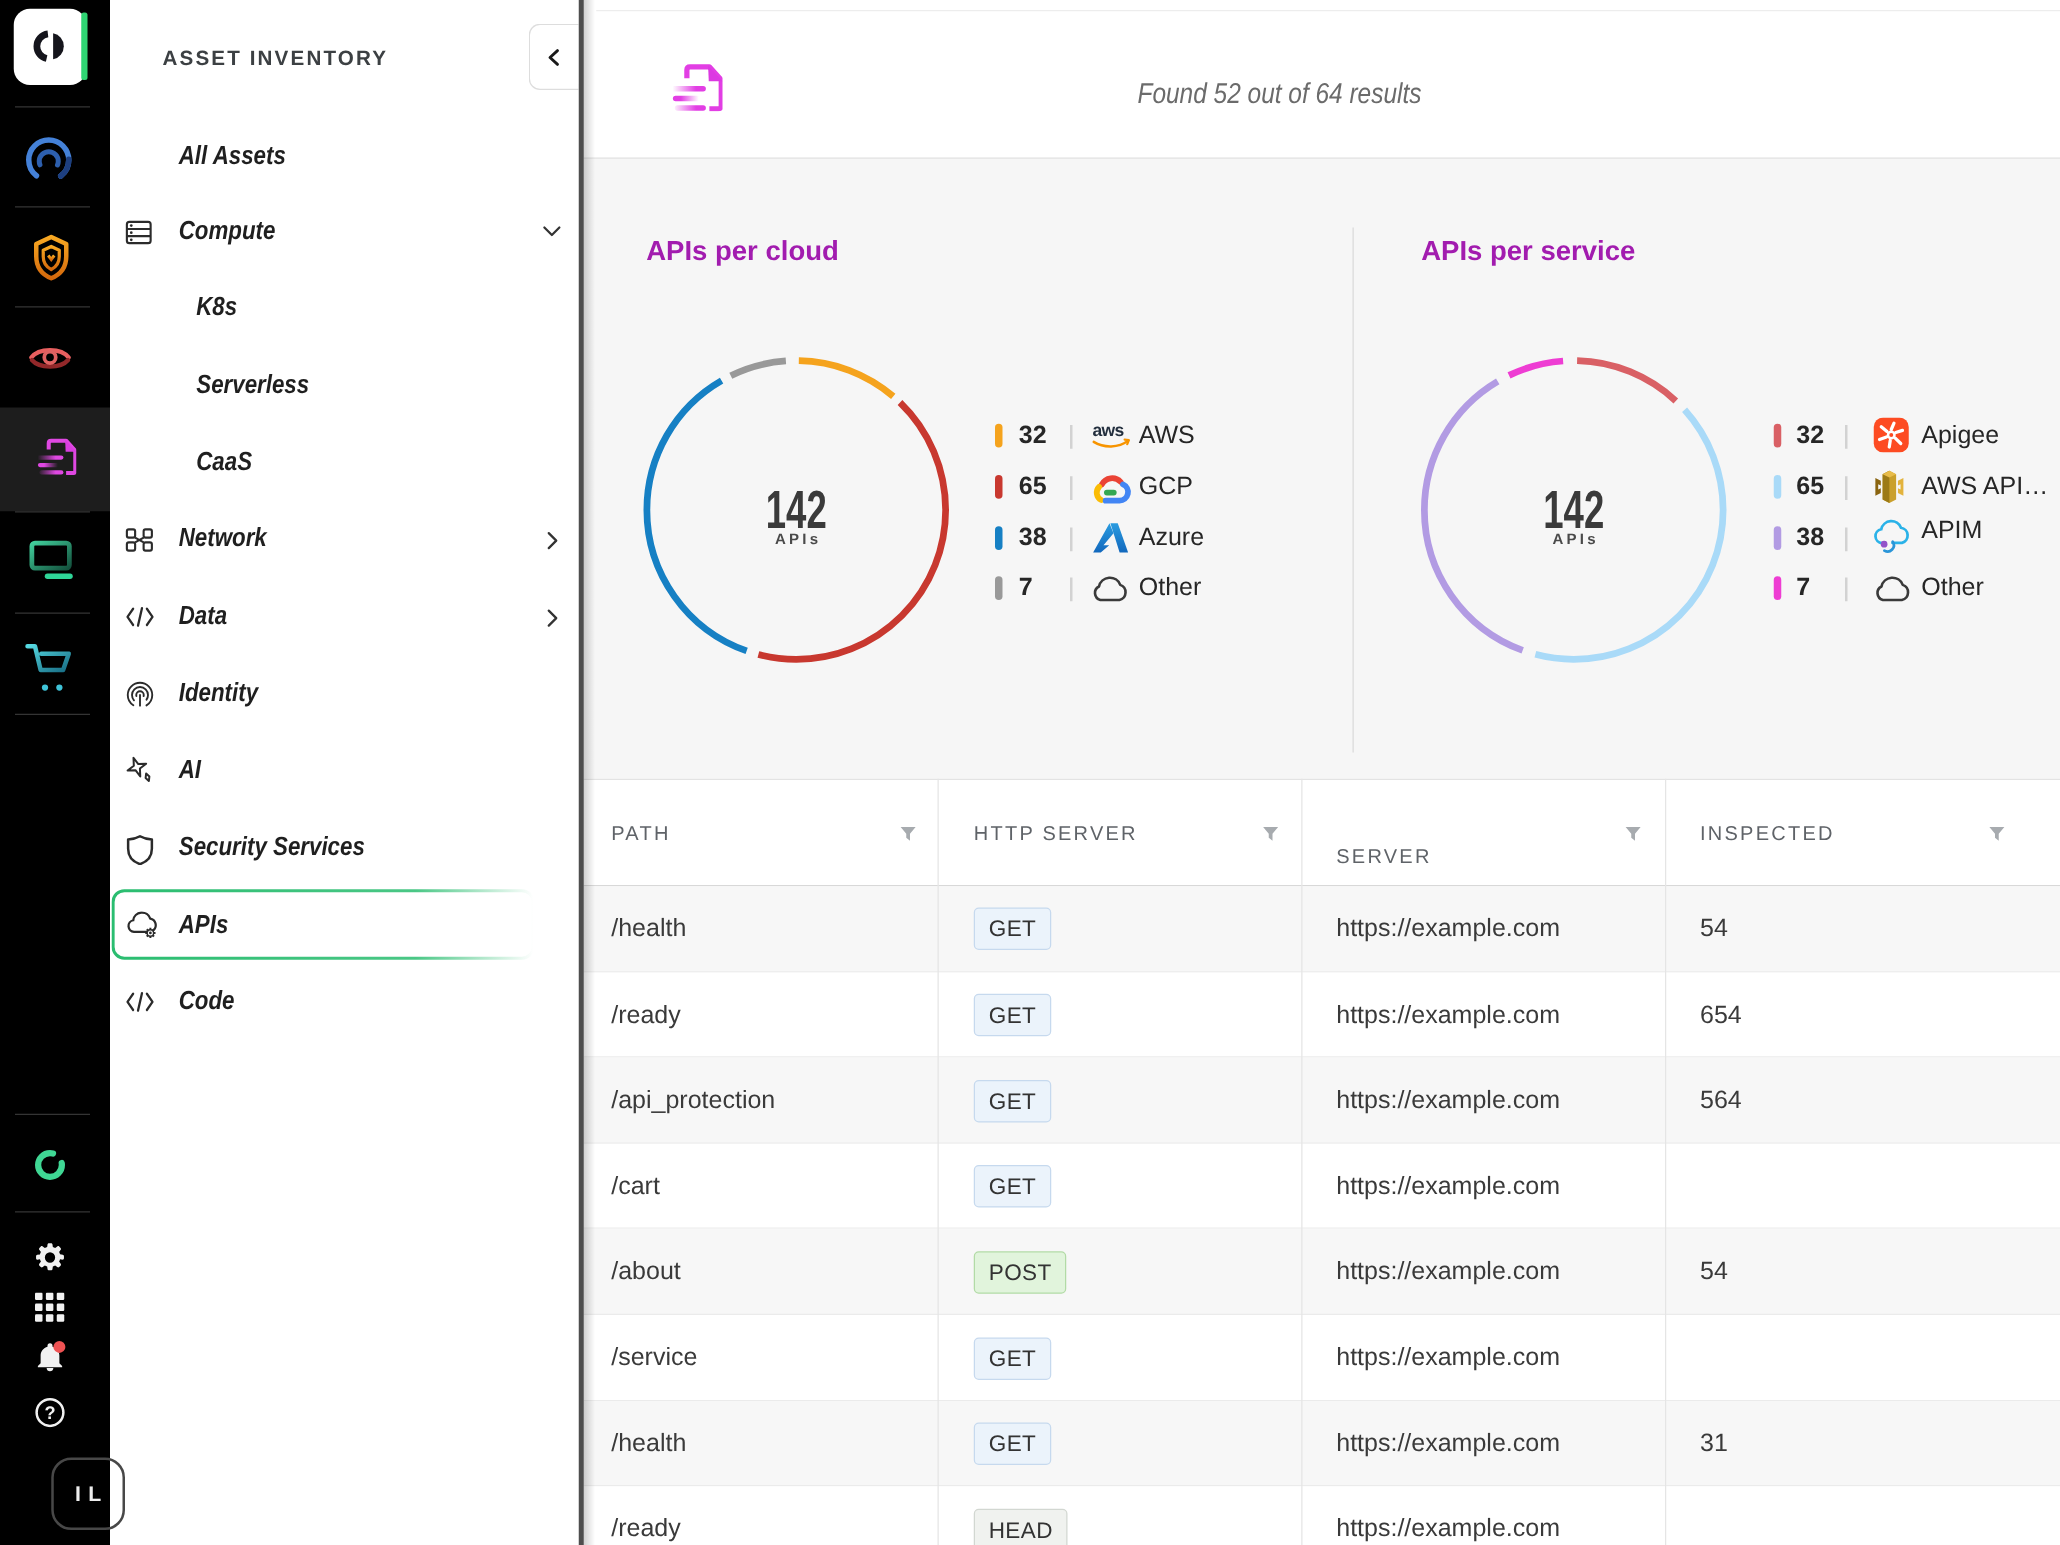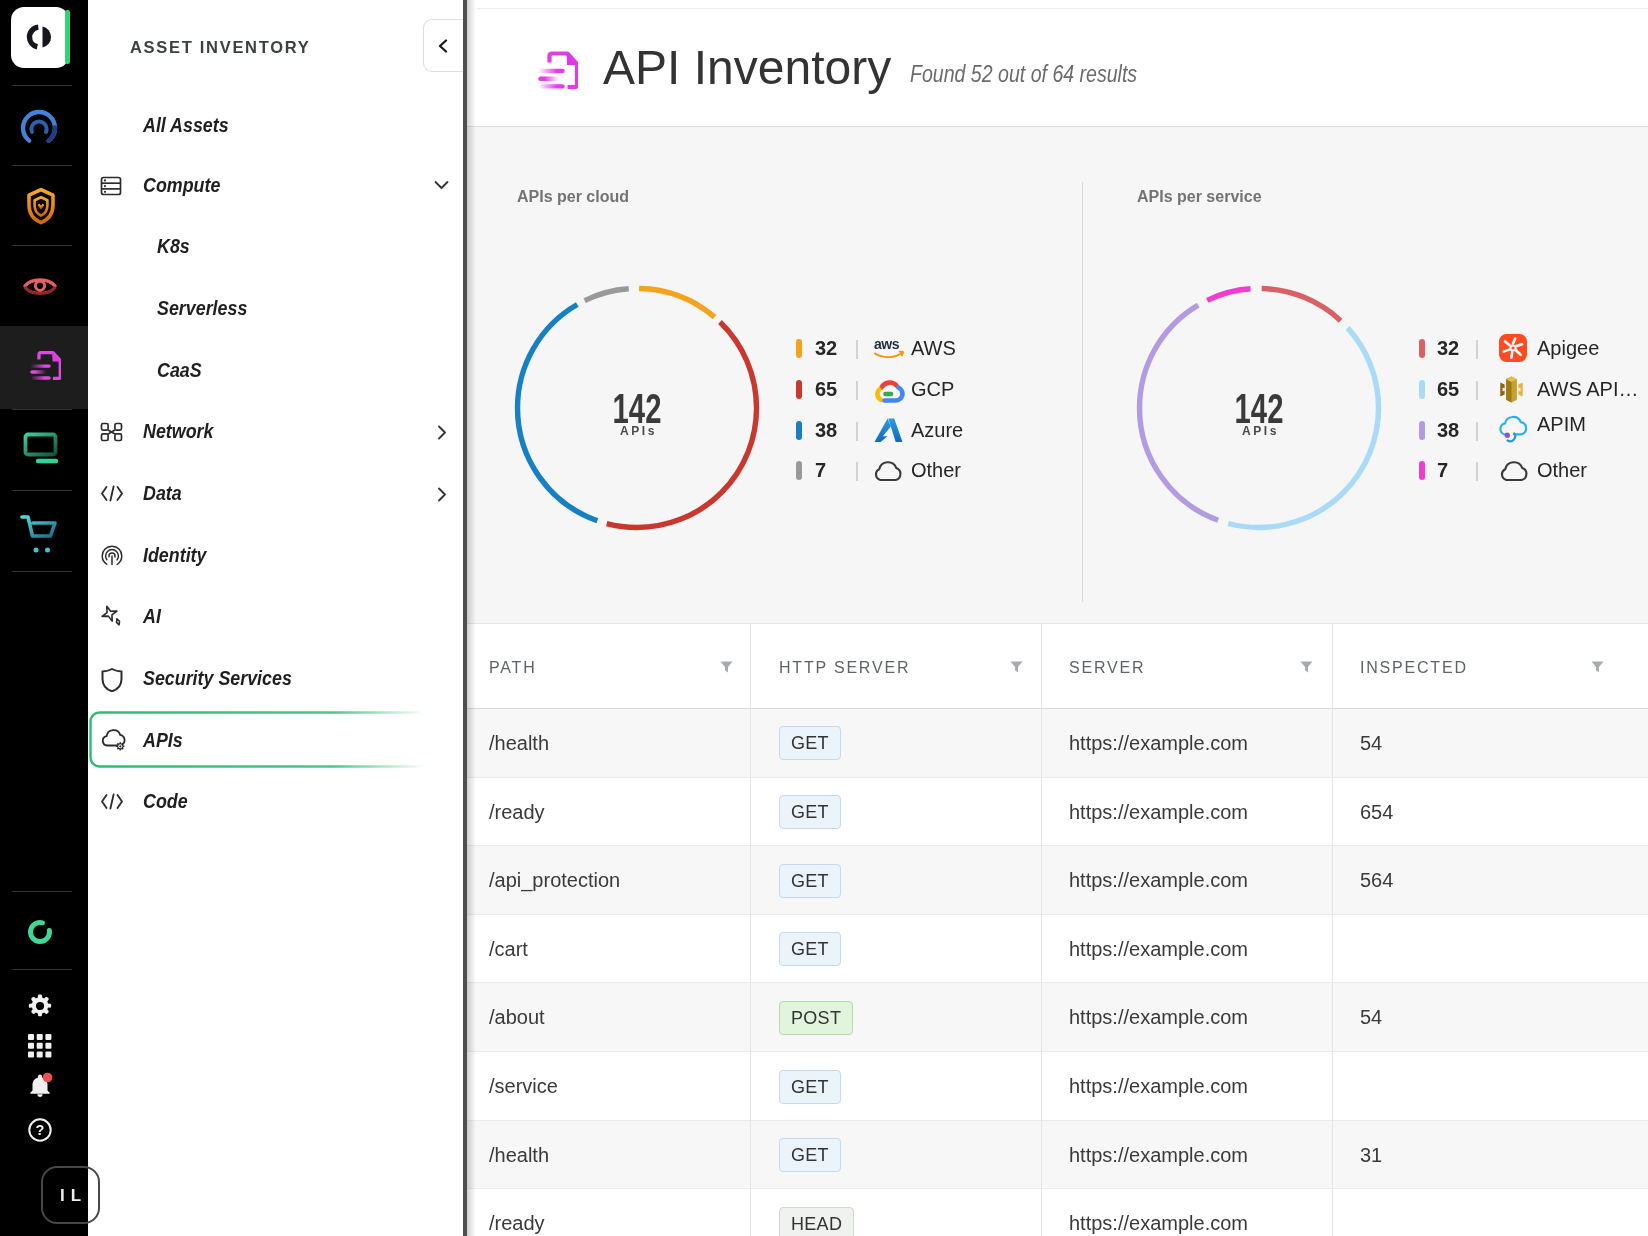--- a/index.html
+++ b/index.html
@@ -5,21 +5,21 @@
   * { margin:0; padding:0; box-sizing:border-box; }
   html,body { width:1648px; height:1236px; overflow:hidden; font-family:"Liberation Sans", sans-serif; background:#fff; }
   .a { position:absolute; }
   #rail { left:0; top:0; width:88px; height:1236px; background:#000; }
   .rdiv { left:12px; width:60px; height:1px; background:#343434; }
   #sidebar { left:88px; top:0; width:375px; height:1003px; background:#fff; }
   #sbborder { left:463px; top:0; width:4px; height:1236px; background:#4e4e4e; }
   #sbshadow { left:467px; top:0; width:9px; height:1236px; background:linear-gradient(to right, rgba(0,0,0,0.18), rgba(0,0,0,0)); }
   .mi { font-style:italic; font-weight:700; font-size:21px; color:#1f1f1f; white-space:nowrap; transform:scaleX(0.85); transform-origin:0 50%; }
   #main { left:467px; top:0; width:1181px; height:1236px; background:#f6f6f6; }
-  .hdg { font-weight:700; font-size:16px; color:#737373; }
+  .hdg { font-weight:700; font-size:22px; color:#a21caf; }
   .lnum { font-weight:700; font-size:20px; color:#262626; }
   .llab { font-weight:400; font-size:20px; color:#262626; white-space:nowrap; }
   .lbar { width:6px; height:19px; border-radius:3px; }
   .lsep { width:2px; height:19px; background:#d2d2d2; }
   .th { font-size:16px; letter-spacing:1.8px; color:#5f6368; white-space:nowrap; }
   .td { font-size:20px; color:#3a3a3a; white-space:nowrap; }
   .badge { display:inline-block; height:34px; line-height:32px; padding:0 11px; border-radius:4px; font-size:18px; color:#333; letter-spacing:0.3px; }
   .bget  { background:#ebf3fb; border:1px solid #c6d9ee; }
   .bpost { background:#e1f4dc; border:1px solid #b2dba6; }
   .bhead { background:#f0f2ef; border:1px solid #d2d7d1; }
@@ -44,21 +44,20 @@
         </linearGradient>
     </defs>
     <g fill="none" stroke="#e23ee4" stroke-width="4.2" stroke-linejoin="round">
       <path d="M15.5 17.5 V11 Q15.5 8.5 18 8.5 H33.5 L43 19 V39.5 Q43 42 40.5 42 H33.5"></path>
     </g>
     <path d="M32.5 7.5 L44 20 L33 20 Z" fill="#dc39e2"></path>
     <line x1="5" y1="26" x2="28.5" y2="26" stroke="url(#fr2)" stroke-width="4.4" stroke-linecap="round"></line>
     <line x1="6.5" y1="33.7" x2="24" y2="33.7" stroke="url(#fl2)" stroke-width="4.4" stroke-linecap="round"></line>
     <line x1="8" y1="41.4" x2="28.5" y2="41.4" stroke="url(#fr2)" stroke-width="4.4" stroke-linecap="round"></line>
   </svg>
-  <div class="a" style="left:136px;top:40px;font-size:48px;color:#333;">API Inventory</div>
   <div class="a" style="left:443px;top:61px;font-size:23px;font-style:italic;color:#6b6b6b;transform:scaleX(0.85);transform-origin:0 50%;">Found 52 out of 64 results</div>
 
   <div class="a hdg" style="left:50px;top:188px;">APIs per cloud</div>
   <div class="a hdg" style="left:670px;top:188px;">APIs per service</div>
   <div class="a" style="left:615px;top:182px;width:1px;height:420px;background:#dadada;"></div>
 
   <svg class="a" style="left:45px;top:283px" width="250" height="250" viewBox="0 0 250 250">
     <g fill="none" stroke-width="5.4" transform="rotate(-90 125 125)">
       <circle cx="125" cy="125" r="119.5" stroke="#f5a31d" pathLength="360" stroke-dasharray="39.5 320.5" stroke-dashoffset="-1"></circle>
       <circle cx="125" cy="125" r="119.5" stroke="#c8382f" pathLength="360" stroke-dasharray="150.7 209.3" stroke-dashoffset="-44"></circle>
@@ -171,21 +170,21 @@
     <circle cx="9.3" cy="20.3" r="2.7" fill="#9353c9"></circle>
   </svg>
 
   <svg class="a" style="left:1031px;top:459px" width="33" height="24" viewBox="0 0 33 24">
     <path d="M8.3 21 H23.5 A6.3 6.3 0 0 0 24.2 8.9 A8.9 8.9 0 0 0 7.2 10.2 A5.8 5.8 0 0 0 8.3 21 Z" fill="none" stroke="#3a3a3a" stroke-width="2.1" stroke-linejoin="round"></path>
   </svg>
 
   <div class="a" style="left:0;top:623px;width:1181px;height:86px;background:#fff;border-top:1px solid #e3e3e3;border-bottom:1px solid #d8d8d8;"></div>
   <div class="a th" style="left:22px;top:659px;">PATH</div>
   <div class="a th" style="left:312px;top:659px;">HTTP SERVER</div>
-  <div class="a th" style="left:602px;top:659px;text-align:right;">SERVER</div>
+  <div class="a th" style="left:602px;top:677px;text-align:right;">SERVER</div>
   <div class="a th" style="left:893px;top:659px;">INSPECTED</div>
 
   <div class="a" style="left:0;top:709px;width:1181px;height:69px;background:#f7f7f7;border-bottom:1px solid #ebebeb;"></div>
   <div class="a" style="left:0;top:778px;width:1181px;height:68px;background:#fff;border-bottom:1px solid #ebebeb;"></div>
   <div class="a" style="left:0;top:846px;width:1181px;height:69px;background:#f7f7f7;border-bottom:1px solid #ebebeb;"></div>
   <div class="a" style="left:0;top:915px;width:1181px;height:68px;background:#fff;border-bottom:1px solid #ebebeb;"></div>
   <div class="a" style="left:0;top:983px;width:1181px;height:69px;background:#f7f7f7;border-bottom:1px solid #ebebeb;"></div>
   <div class="a" style="left:0;top:1052px;width:1181px;height:69px;background:#fff;border-bottom:1px solid #ebebeb;"></div>
   <div class="a" style="left:0;top:1121px;width:1181px;height:68px;background:#f7f7f7;border-bottom:1px solid #ebebeb;"></div>
   <div class="a" style="left:0;top:1189px;width:1181px;height:47px;background:#fff;"></div>

